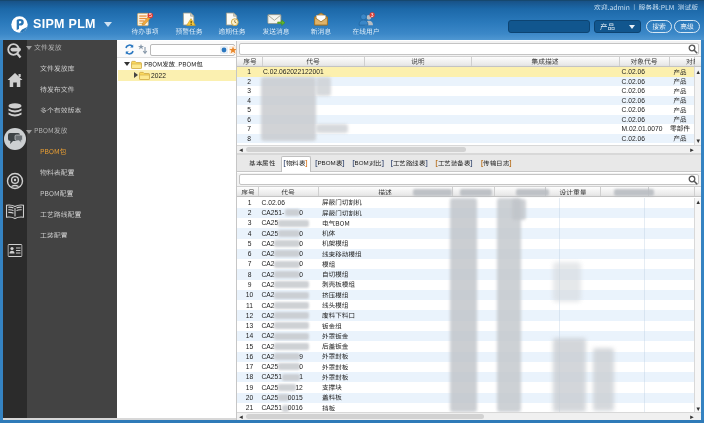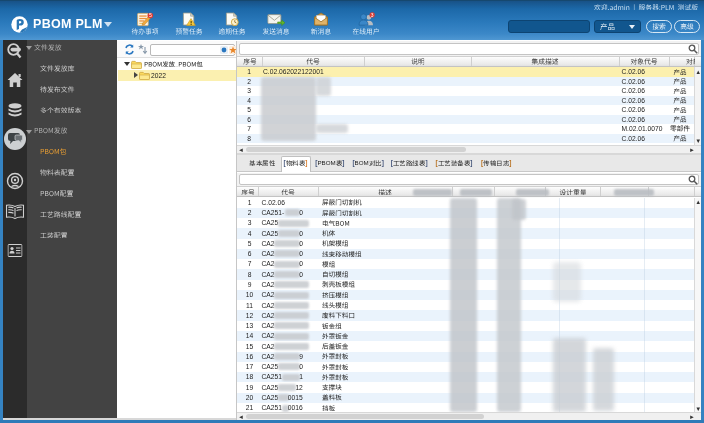--- a/index.html
+++ b/index.html
@@ -141,21 +141,21 @@
       </defs>
     </svg>
 
 <div style="position:absolute;left:0px;top:0px;width:704px;height:40px;background:linear-gradient(180deg,#174f83 0%,#1c68a8 22%,#2a79bb 55%,#3c88c8 85%,#4f97d2 100%)"></div>
 <div style="position:absolute;left:0px;top:0px;width:704px;height:1px;background:#16486f"></div>
 <svg style="position:absolute;left:11px;top:15.5px" width="17" height="17" viewBox="0 0 17 17">
 <circle cx="8.5" cy="8.5" r="8.2" fill="#fff"></circle>
 <path d="M8.5 16.7 A8.2 8.2 0 0 0 16.2 11 L11 13.5 Z" fill="#2a76b4"></path>
 <path d="M5.7 14 V4.6 Q5.7 3 8.8 3 Q12.8 3 12.8 6.2 Q12.8 9.6 8.9 9.6 L7.6 9.5 V7.3 Q10.4 7.8 10.4 6.1 Q10.4 4.9 8.7 4.9 Q8 4.9 8 5.8 V13 Z" fill="#2a76b4"></path>
 </svg>
-<div style="position:absolute;left:33px;top:17.5px;white-space:nowrap;font-family:'Liberation Sans',sans-serif;font-size:12.5px;line-height:12.5px;color:#fff;font-weight:bold;letter-spacing:.3px;">PBOM PLM</div>
+<div style="position:absolute;left:33px;top:17.5px;white-space:nowrap;font-family:'Liberation Sans',sans-serif;font-size:12.5px;line-height:12.5px;color:#fff;font-weight:bold;letter-spacing:.3px;">SIPM PLM</div>
 <div style="position:absolute;left:104px;top:22px;width:0;height:0;border-left:4px solid transparent;border-right:4px solid transparent;border-top:5px solid #cfe2f2"></div>
 <div style="position:absolute;left:144.5px;top:12px;transform:translateX(-50%)"><svg width="18" height="15" viewBox="0 0 22 17">
 <rect x="2" y="1" width="13" height="15" rx="1" fill="#fdf6e8" stroke="#caa96d" stroke-width="1"></rect>
 <rect x="4" y="3.5" width="9" height="1.6" fill="#e8913a"></rect>
         <rect x="4" y="6.5" width="9" height="1.6" fill="#e8913a"></rect>
 <rect x="4" y="9.5" width="6" height="1.6" fill="#e8913a"></rect>
         <rect x="4" y="12.5" width="7" height="1.6" fill="#e8c46d"></rect>
 <path d="M8 13 L15 5 L17.5 7 L10.5 15 L7.5 15.6 Z" fill="#f0a83c" stroke="#b97c22" stroke-width=".6"></path>
 <circle cx="17.5" cy="3.5" r="3.4" fill="#e03a2f"></circle>
         <text x="17.5" y="5.8" font-size="6.2" fill="#fff" font-family="Liberation Sans" text-anchor="middle">5</text>

